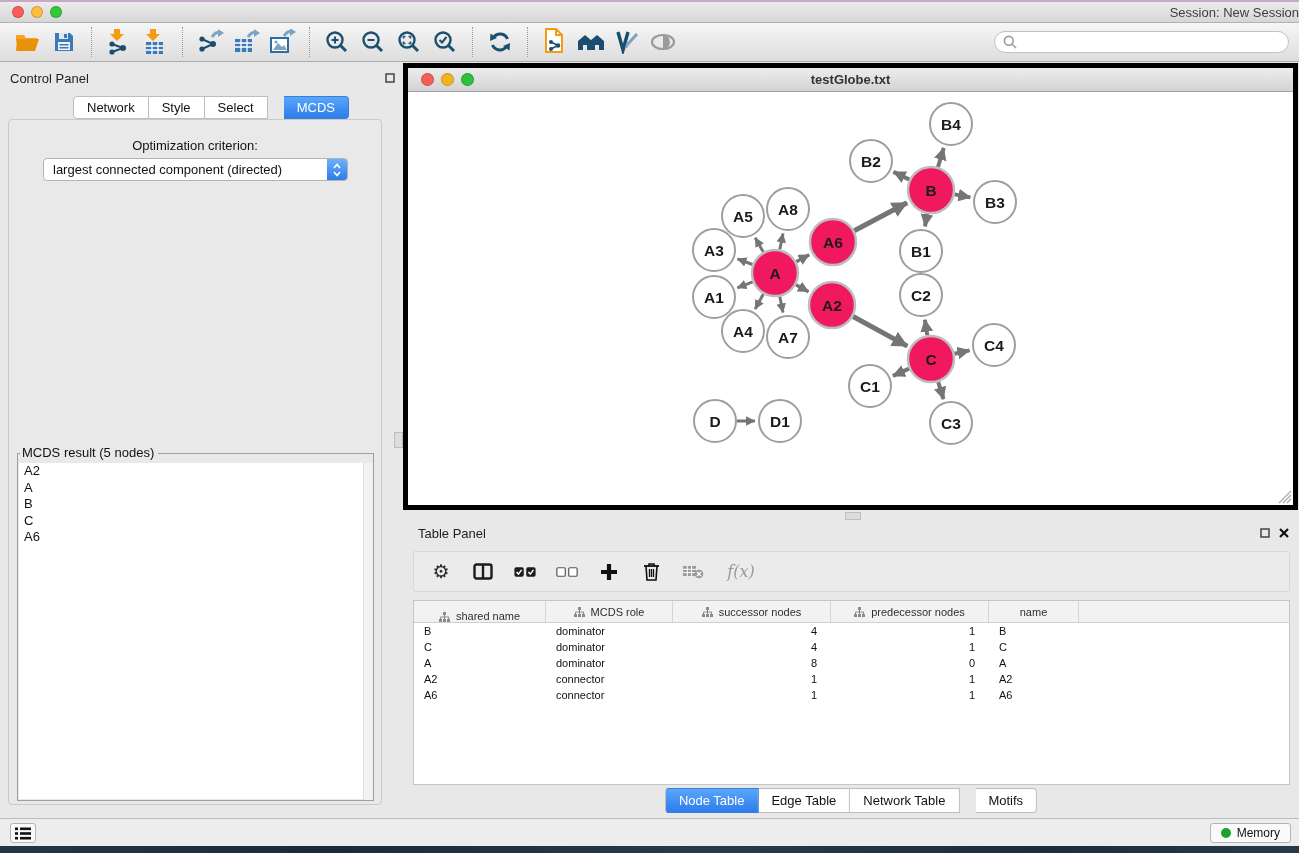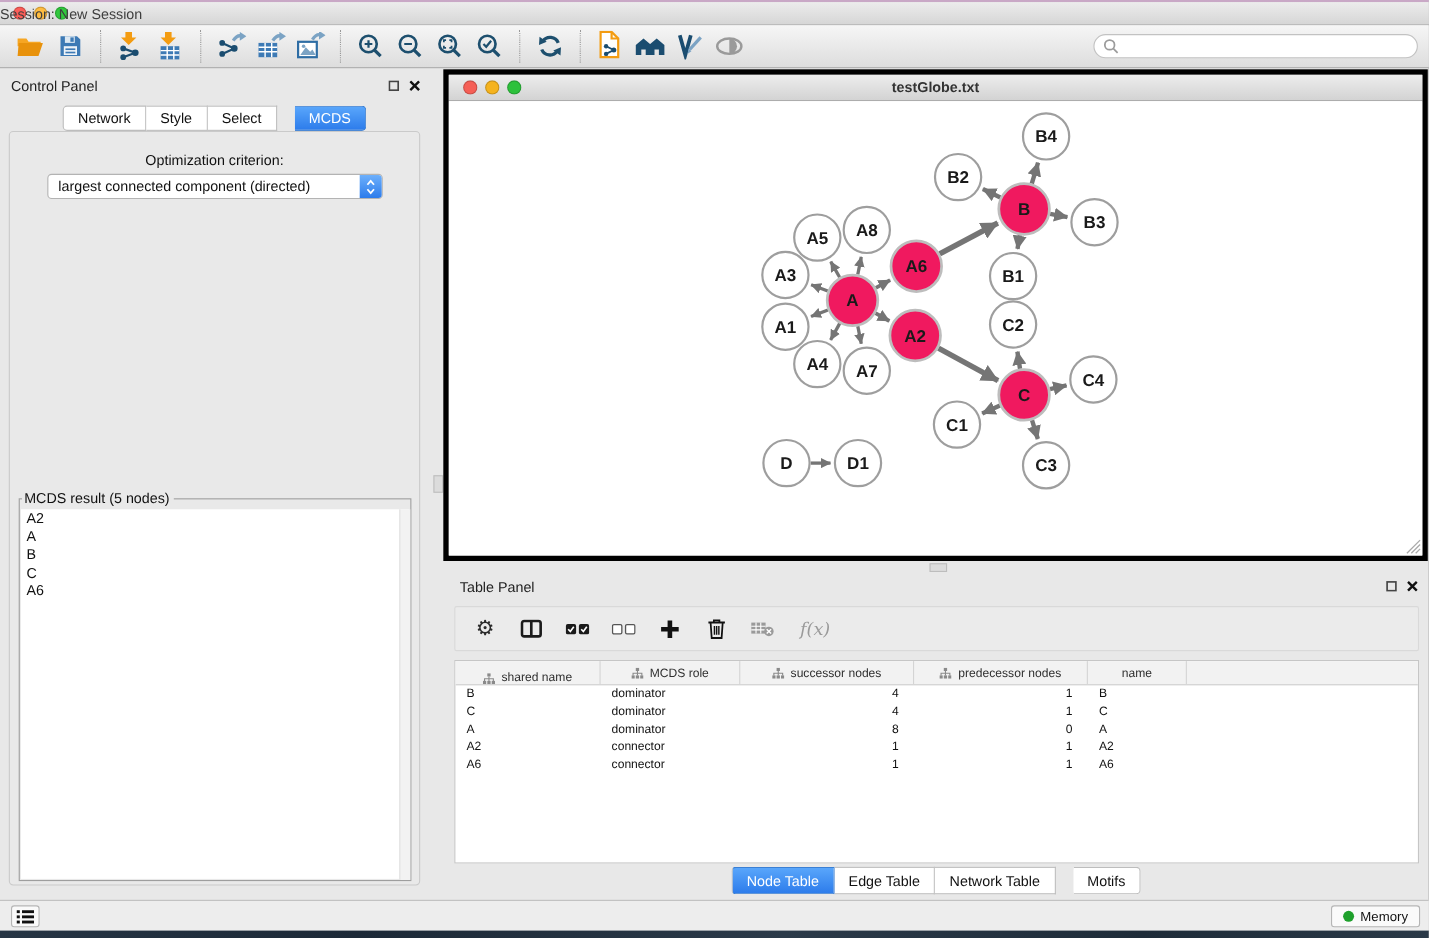--- a/index.html
+++ b/index.html
@@ -7,34 +7,34 @@
         font-family:"Liberation Sans",sans-serif;background:#e8e8e8;}
   
   .desktop-top{position:absolute;left:0;top:0;width:1299px;height:2px;background:#c9a8c6;}
   .desktop-bottom{position:absolute;left:0;top:846px;width:1299px;height:7px;
     background:linear-gradient(90deg,#263544,#1c2937 25%,#2b3a49 55%,#1e2c39 80%,#2a3947);}
   
   .titlebar{position:absolute;left:0;top:2px;width:1299px;height:20px;
     background:linear-gradient(#ececec,#d6d6d6);border-bottom:1px solid #b2b2b2;}
   .lights{position:absolute;left:12px;top:4px;display:flex;gap:7px;}
   .light{width:12px;height:12px;border-radius:50%;border:1px solid rgba(0,0,0,.18);box-sizing:border-box;}
-  .titlebar-text{position:absolute;left:0;top:3px;width:100%;text-align:left;
+  .titlebar-text{position:absolute;left:0;top:3px;width:100%;text-align:right;
     font-size:13px;color:#3e3e3e;}
   
   .toolbar{position:absolute;left:0;top:23px;width:1299px;height:39px;box-sizing:border-box;
     background:linear-gradient(#f6f6f6,#dddddd);border-bottom:1px solid #acacac;
     display:flex;align-items:center;padding:0 10px;}
   .tb-icon{width:36px;height:32px;display:flex;align-items:center;justify-content:center;flex:0 0 auto;}
   .tb-sep{width:0;height:30px;border-left:1px dotted #999;margin:0 9px;flex:0 0 auto;}
   .search-box{margin-left:auto;width:295px;height:22px;background:#fff;border:1px solid #c2c2c2;
     border-radius:12px;display:flex;align-items:center;padding:0 8px;box-sizing:border-box;}
   .search-box input{border:none;outline:none;flex:1;font-size:12px;background:transparent;
     font-family:"Liberation Sans",sans-serif;margin-left:5px;}
   
-  .control-panel{position:absolute;left:0;top:62px;width:390px;height:756px;}
+  .control-panel{position:absolute;left:0;top:62px;width:390px;height:756px;padding-left:32px;}
   .panel-title{position:absolute;left:10px;top:9px;font-size:13px;color:#222;}
   .panel-btns{position:absolute;right:8px;top:11px;display:flex;gap:9px;align-items:center;}
   .seg-tabs{display:flex;position:absolute;top:34px;left:50%;transform:translateX(-50%);}
   .seg-tab{height:21px;line-height:21px;padding:0 13px;font-size:13px;color:#111;background:#fff;
     border:1px solid #bdbdbd;border-left:none;}
   .seg-tab:first-child{border-left:1px solid #bdbdbd;border-radius:4px 0 0 4px;}
   .seg-tab:last-child{border-radius:0 4px 4px 0;margin-left:16px;}
   .seg-active{background:linear-gradient(#59a6fb,#2d7ceb);color:#fff;border-color:#3a7fd4;}
   .cp-content{position:absolute;left:8px;top:57px;width:374px;height:686px;box-sizing:border-box;
     background:#e9e9e9;border:1px solid #cacaca;border-radius:4px;}

